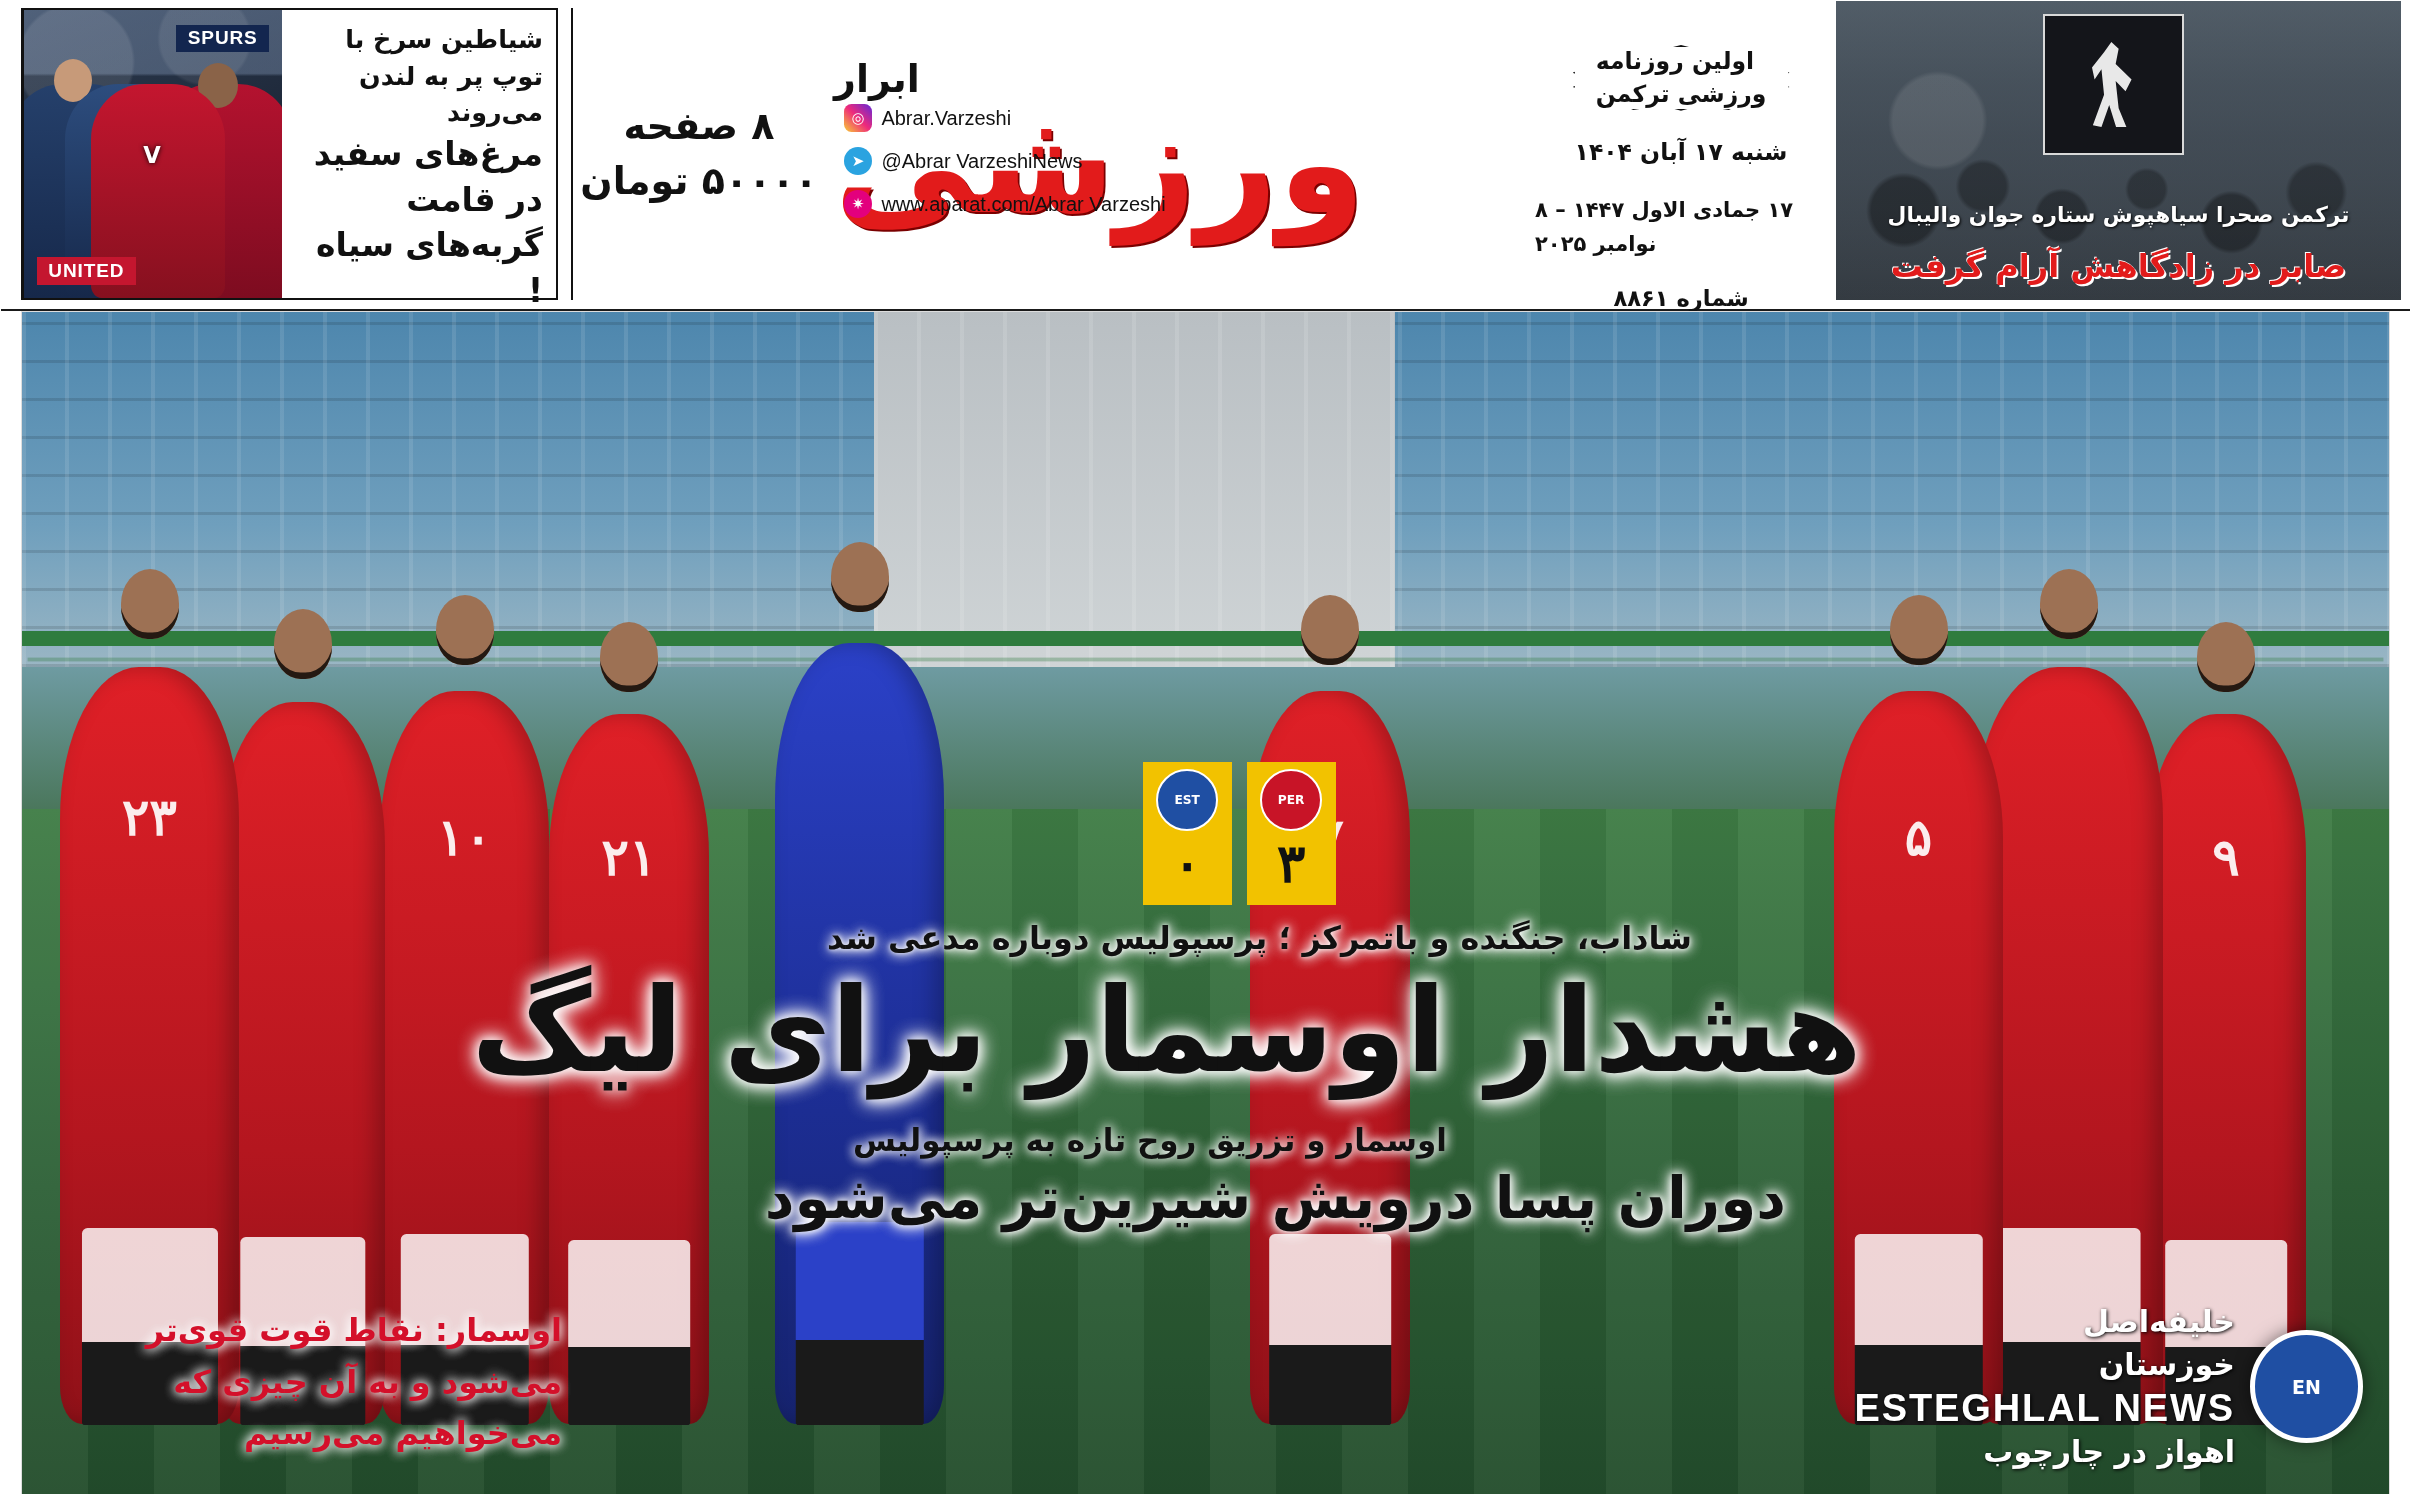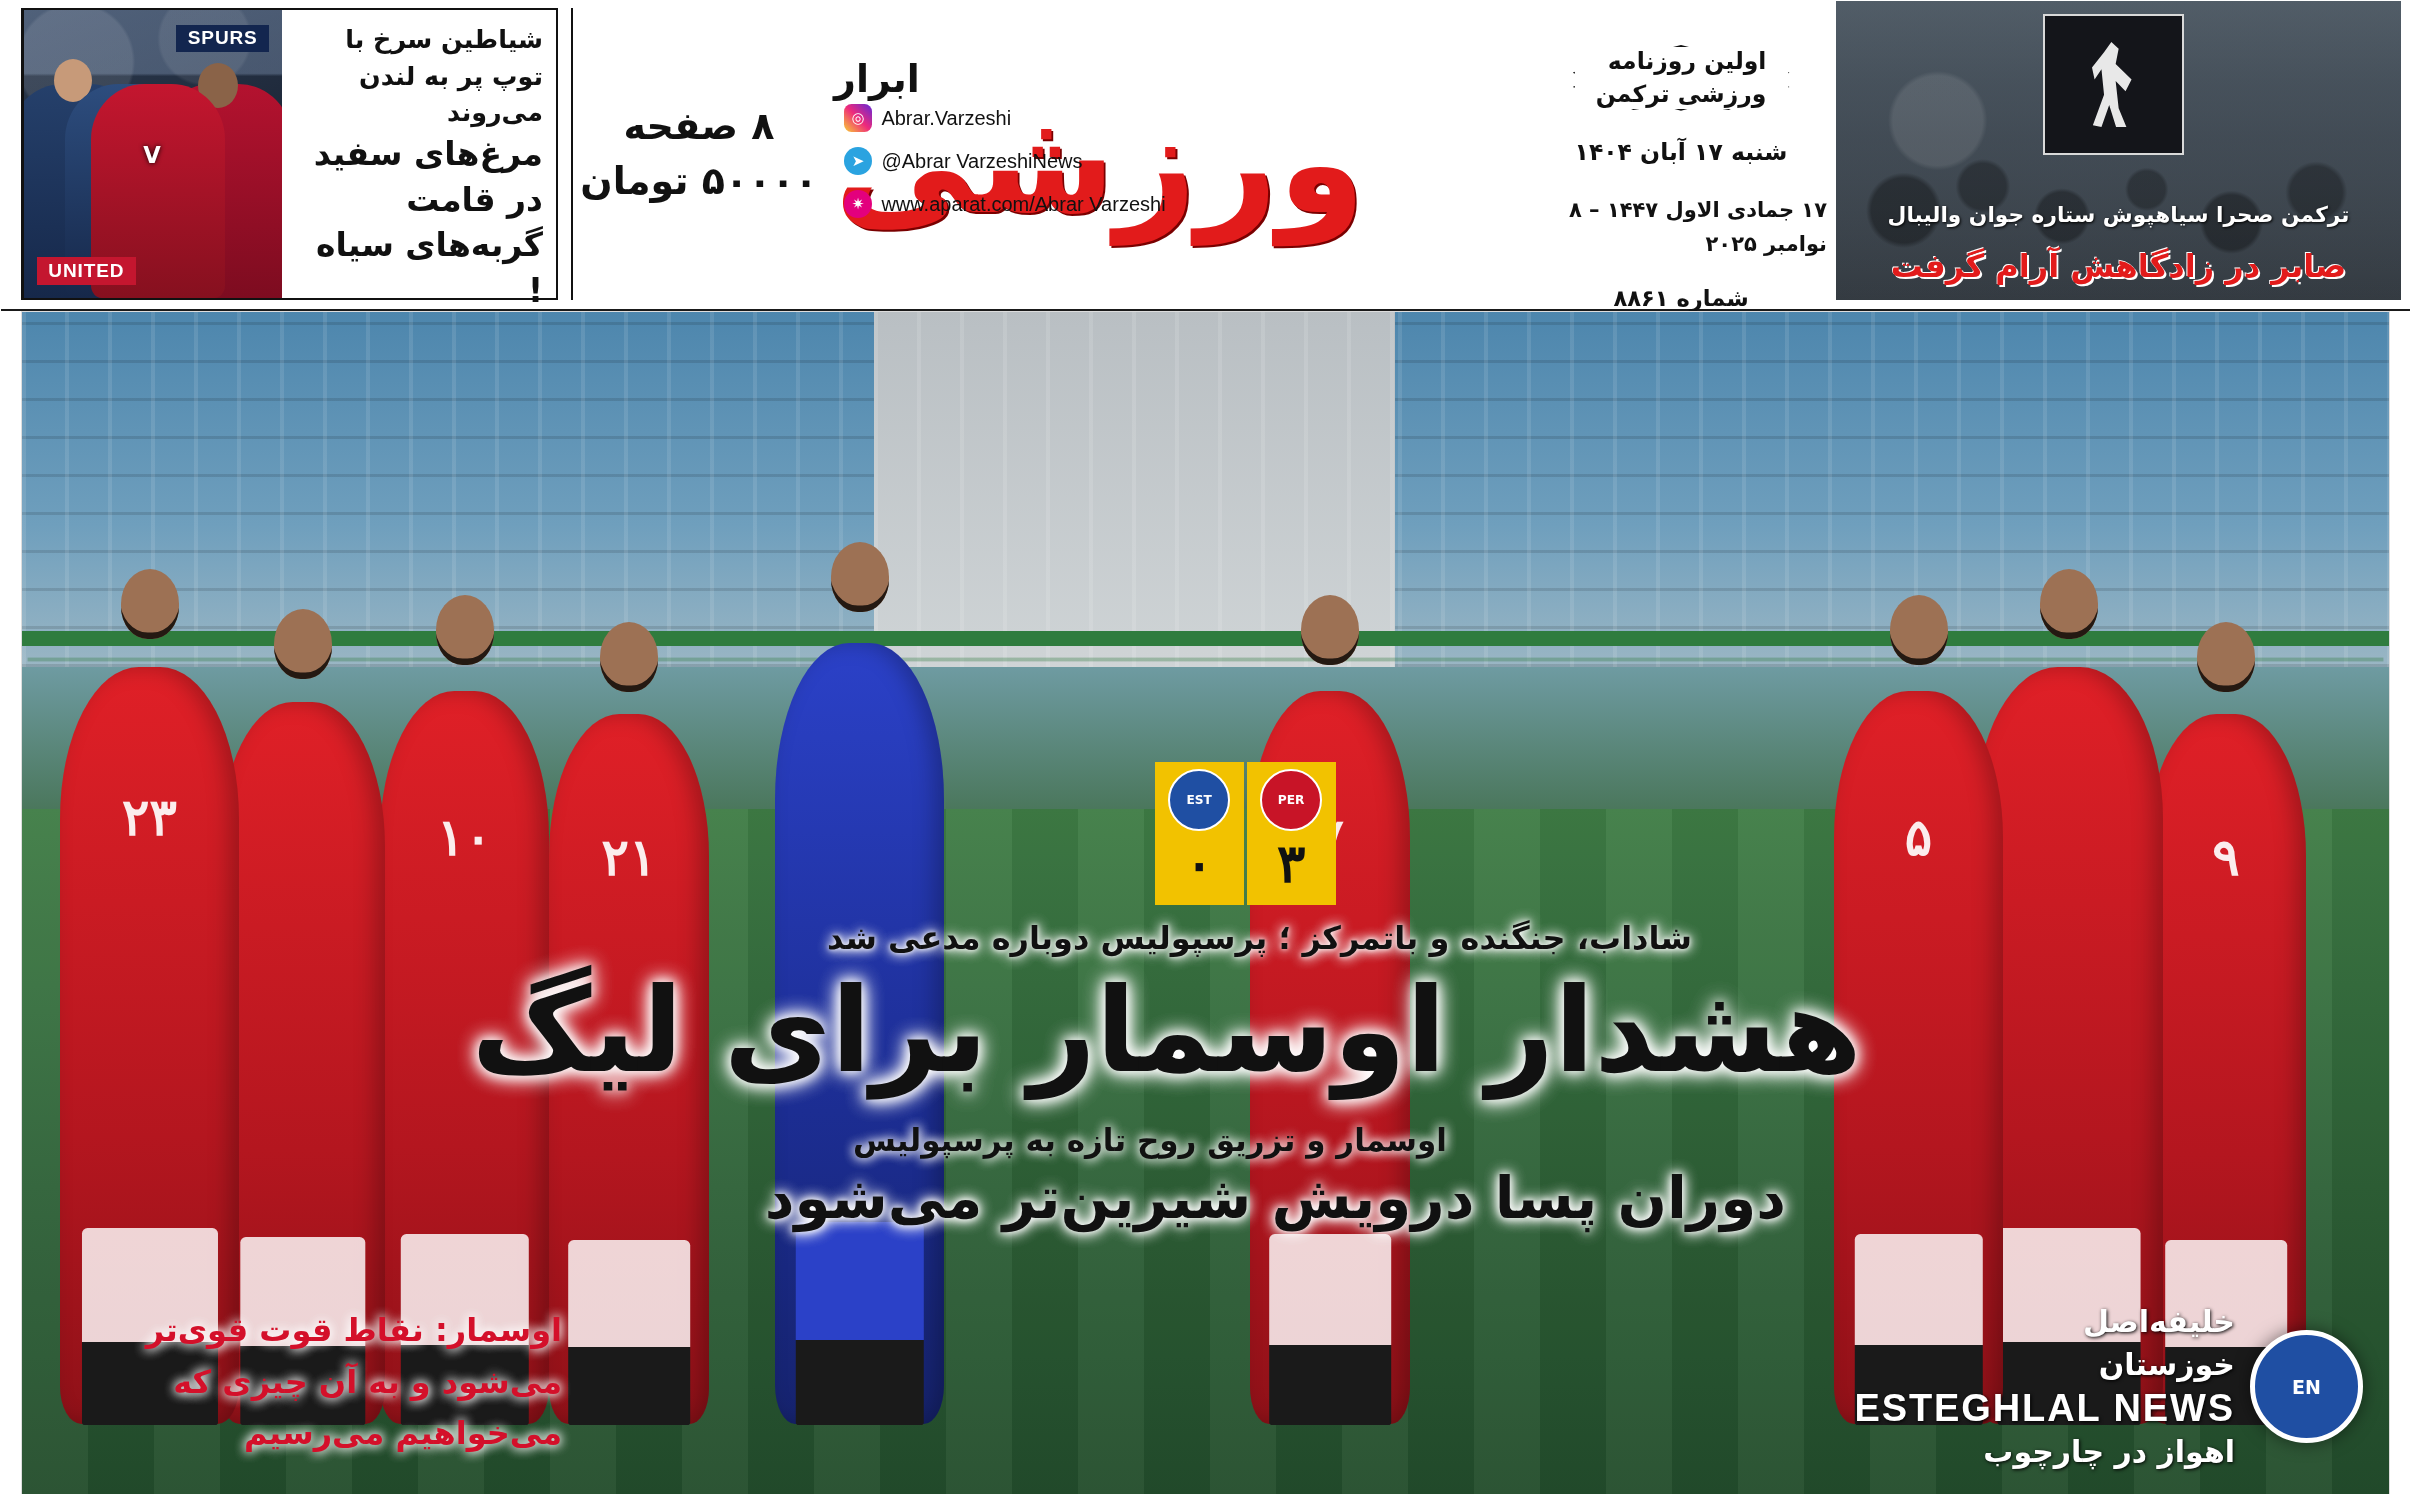--- a/index.html
+++ b/index.html
@@ -122,21 +122,21 @@
   .ic-telegram { background:#2aa3e0; border-radius:50%; }
   .ic-aparat { background:#e3007d; border-radius:50%; }
   .soc-txt { font-size:20px; color:#111; font-family:"Liberation Sans",sans-serif; }
 
   
   .issue-box {
     position:absolute; top:13px; left:1535px;
     width:292px; height:282px;
     display:flex; flex-direction:column; align-items:center; justify-content:flex-start;
     gap:23px; padding-top:32px;
-    text-align:right;
+    text-align:left;
   }
   .starburst {
     position:relative;
     width:217px; height:113px;
     display:flex; align-items:center; justify-content:center;
   }
   .starburst::before {
     content:""; position:absolute; inset:0;
     background:#fff;
     clip-path: polygon(50% 0%, 61% 9%, 74% 3%, 79% 17%, 93% 16%, 92% 31%, 100% 42%, 92% 52%,
@@ -258,21 +258,21 @@
   .legs {
     position:absolute; bottom:-0.9px; left:50%; transform:translateX(-50%);
     width:76%; height:26%;
     background: linear-gradient(180deg, rgba(255,255,255,.82) 0 58%, #1a1a1a 58% 100%);
     border-radius: 5.6px 5.6px 2.8px 2.8px;
   }
 
   
   .score {
     position:absolute; top:38%; right:44.5%;
-    display:flex; flex-direction:row-reverse; gap:3px;
+    display:flex; flex-direction:row-reverse; gap:15px;
   }
   .score-cell {
     width:89px; height:143px;
     background:#f2c200;
     display:flex; flex-direction:column; align-items:center; justify-content:flex-start;
     padding-top:7.5px;
   }
   .score-logo {
     width:62px; height:62px; border-radius:50%;
     display:flex; align-items:center; justify-content:center;

